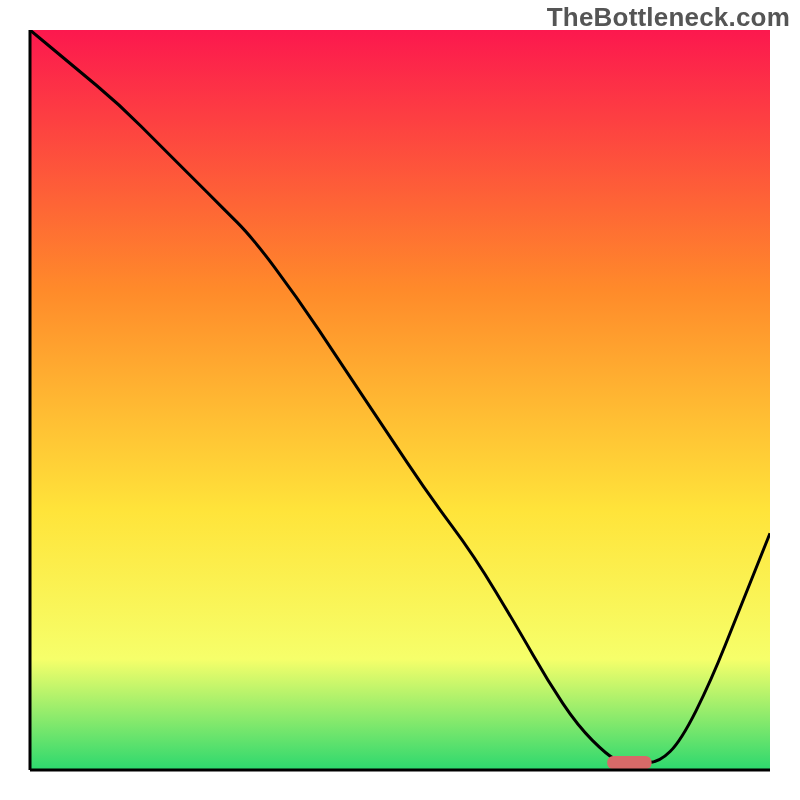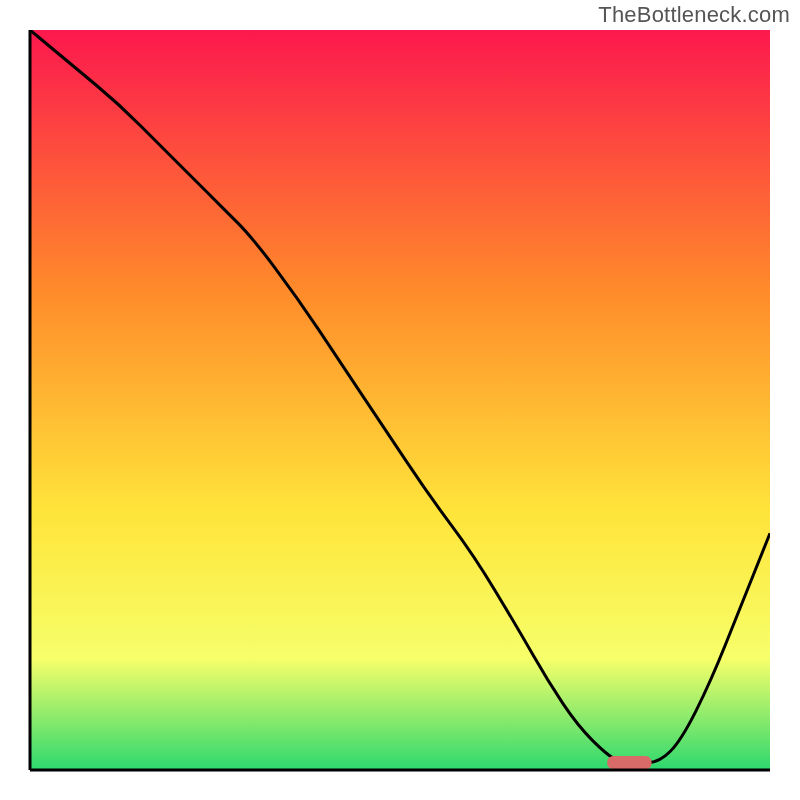--- a/index.html
+++ b/index.html
@@ -14,22 +14,22 @@
   .wrap {
     position: relative;
     width: 800px;
     height: 800px;
   }
   .watermark {
     position: absolute;
     top: 2px;
     right: 10px;
     color: #555;
-    font-size: 22px;
-    font-weight: 400;
+    font-size: 26px;
+    font-weight: 700;
     letter-spacing: 0.2px;
     z-index: 3;
   }
   svg.plot {
     position: absolute;
     left: 0;
     top: 0;
     width: 800px;
     height: 800px;
     display: block;

